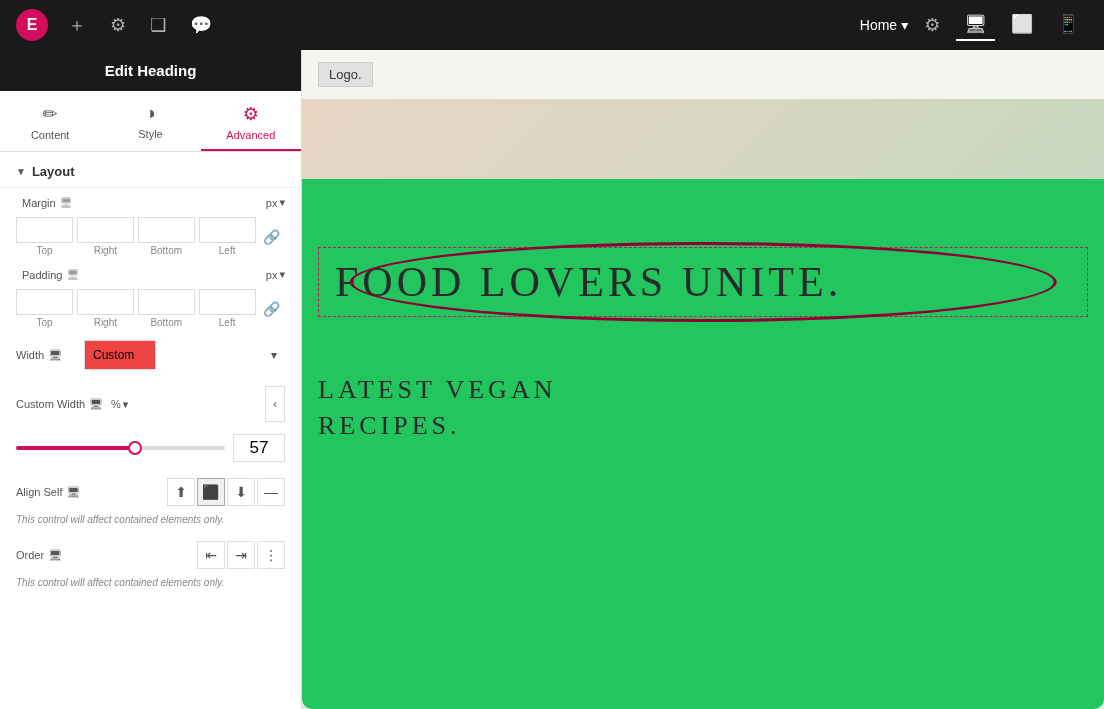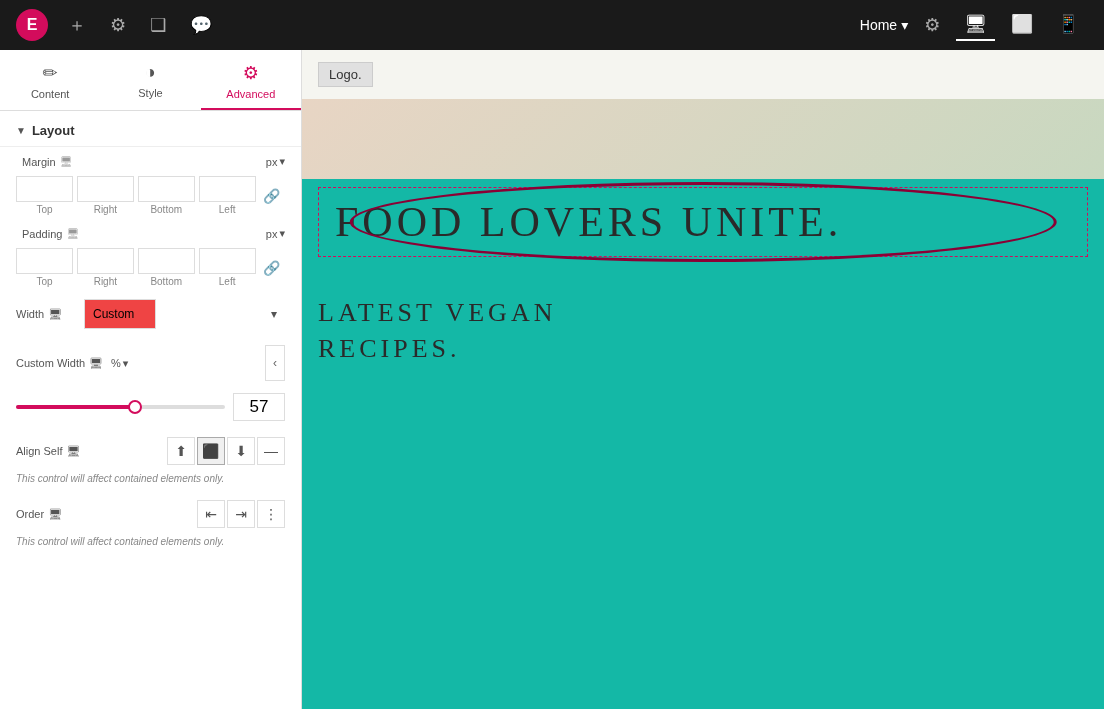--- a/index.html
+++ b/index.html
@@ -150,31 +150,31 @@
     .order-label { font-size: 11px; color: #555; min-width: 60px; display: flex; align-items: center; gap: 4px; }
     .order-buttons { display: flex; gap: 2px; margin-left: auto; }
     .order-btn {
       width: 28px; height: 28px; border: 1px solid #ddd; background: #fff;
       display: flex; align-items: center; justify-content: center;
       cursor: pointer; font-size: 14px; color: #555;
     }
 
     
     .canvas { flex: 1; background: #e8e8e8; overflow: hidden; position: relative; }
-    .canvas-inner { background: #14b8a6; width: 100%; height: 100%; position: relative; }
+    .canvas-inner { background: #22c55e; width: 100%; height: 100%; position: relative; border-radius: 10px; }
 
     
     .logo-bar { padding: 12px 16px; background: #f5f5f0; }
     .logo-tag { background: #e0e0e0; display: inline-block; padding: 4px 10px; font-size: 13px; color: #333; border: 1px solid #ccc; }
 
     
     .hero-area { height: 80px; background: linear-gradient(135deg, #e8d5c4 0%, #c8d8c0 100%); position: relative; overflow: hidden; }
 
     
-    .heading-section { position: relative; padding: 8px 16px; }
+    .heading-section { position: relative; padding: 25px 16px; margin-top: 43px; }
     .heading-selected {
       border: 1px dashed #d30c5c; position: relative;
       display: inline-block; width: 100%;
     }
     .oval-highlight {
       position: absolute; top: 50%; left: 50%; transform: translate(-50%, -50%);
       width: 92%; height: 80px; border: 3px solid #8b0035; border-radius: 50%;
       pointer-events: none;
     }
     .main-heading {
@@ -214,20 +214,23 @@
       <span class="view-icon active">🖥</span>
       <span class="view-icon">⬜</span>
       <span class="view-icon">📱</span>
     </div>
   </div>
 </div>
 
 <div class="main">
 
   <div class="left-panel">
+    <div class="panel-header">
+      <span>Edit Heading</span>
+    </div>
     <div class="panel-tabs">
       <div class="panel-tab">
         <span class="panel-tab-icon">✏</span>
         <span>Content</span>
       </div>
       <div class="panel-tab">
         <span class="panel-tab-icon">◑</span>
         <span>Style</span>
       </div>
       <div class="panel-tab active">

